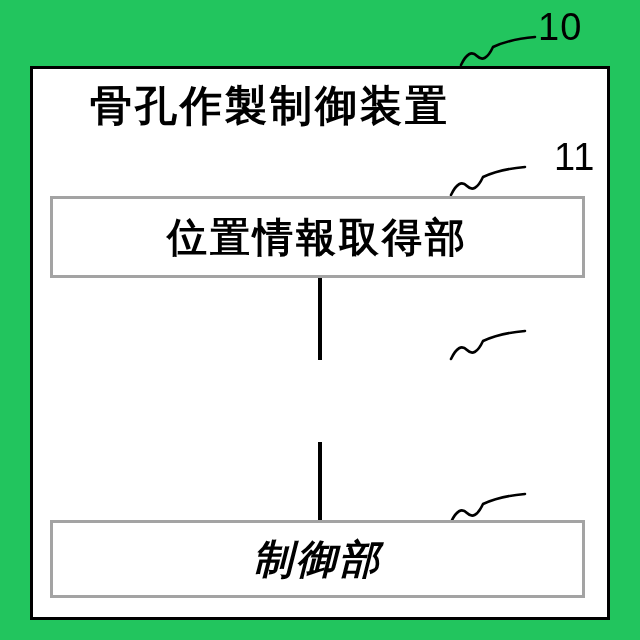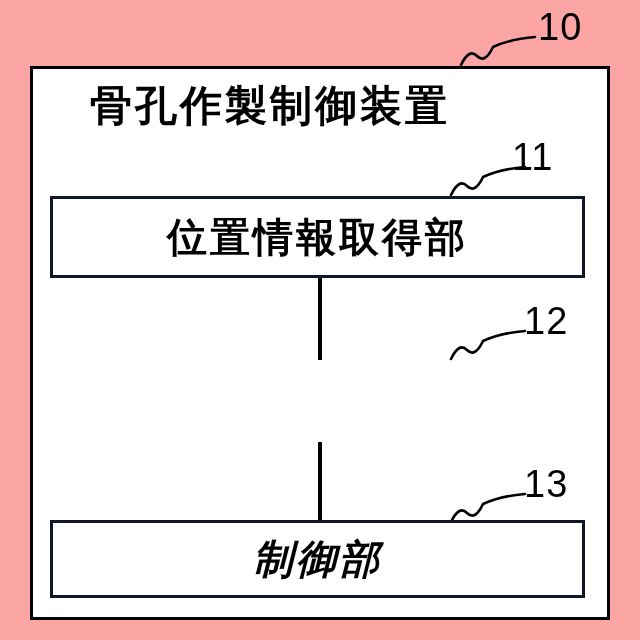--- a/index.html
+++ b/index.html
@@ -4,21 +4,21 @@
 <style>
   html, body {
     margin: 0;
     padding: 0;
     background: #ffffff;
   }
   .stage {
     position: relative;
     width: 640px;
     height: 640px;
-    background: #fca5a5;
+    background: #22c55e;
     font-family: "Liberation Sans", sans-serif;
     color: #000000;
     overflow: hidden;
   }
   .outer-box {
     position: absolute;
     left: 30px;
     top: 66px;
     width: 580px;
     height: 554px;
@@ -34,21 +34,21 @@
     text-align: center;
     font-size: 42px;
     font-weight: 600;
     letter-spacing: 3px;
     white-space: nowrap;
   }
   .block {
     position: absolute;
     left: 50px;
     width: 535px;
-    border: 3px solid #0f172a;
+    border: 3px solid #a3a3a3;
     box-sizing: border-box;
     background: #ffffff;
     display: flex;
     align-items: center;
     justify-content: center;
     font-size: 40px;
     font-weight: 600;
     letter-spacing: 3px;
     white-space: nowrap;
   }
@@ -64,21 +64,21 @@
   .connector-1 { top: 278px; height: 82px; }
   .connector-2 { top: 442px; height: 78px; }
   .ref-num {
     position: absolute;
     font-size: 38px;
     font-weight: 400;
     line-height: 1;
     letter-spacing: 1px;
   }
   .ref-10 { left: 538px; top: 8px; }
-  .ref-11 { left: 512px; top: 138px; }
+  .ref-11 { left: 554px; top: 138px; }
   .ref-12 { left: 524px; top: 302px; }
   .ref-13 { left: 524px; top: 465px; }
   .squig {
     position: absolute;
     width: 80px;
     height: 34px;
   }
   .squig-10 { left: 458px; top: 34px; }
   .squig-11 { left: 448px; top: 164px; }
   .squig-12 { left: 448px; top: 328px; }
@@ -106,28 +106,26 @@
   <div class="ref-num ref-11">11</div>
   <svg class="squig squig-11" viewBox="0 0 80 34" aria-hidden="true">
     <path d="M3,31 Q11,14 19,22 T35,13 Q52,5 77,3"></path>
   </svg>
   <div class="block block-1">
     <span>位置情報取得部</span>
   </div>
 
   <div class="connector connector-1"></div>
 
-  <div class="ref-num ref-12">12</div>
   <svg class="squig squig-12" viewBox="0 0 80 34" aria-hidden="true">
     <path d="M3,31 Q11,14 19,22 T35,13 Q52,5 77,3"></path>
   </svg>
 
   <div class="connector connector-2"></div>
 
-  <div class="ref-num ref-13">13</div>
   <svg class="squig squig-13" viewBox="0 0 80 34" aria-hidden="true">
     <path d="M3,31 Q11,14 19,22 T35,13 Q52,5 77,3"></path>
   </svg>
   <div class="block block-3">
     <span>制御部</span>
   </div>
 
 </div>
 
 </body></html>

